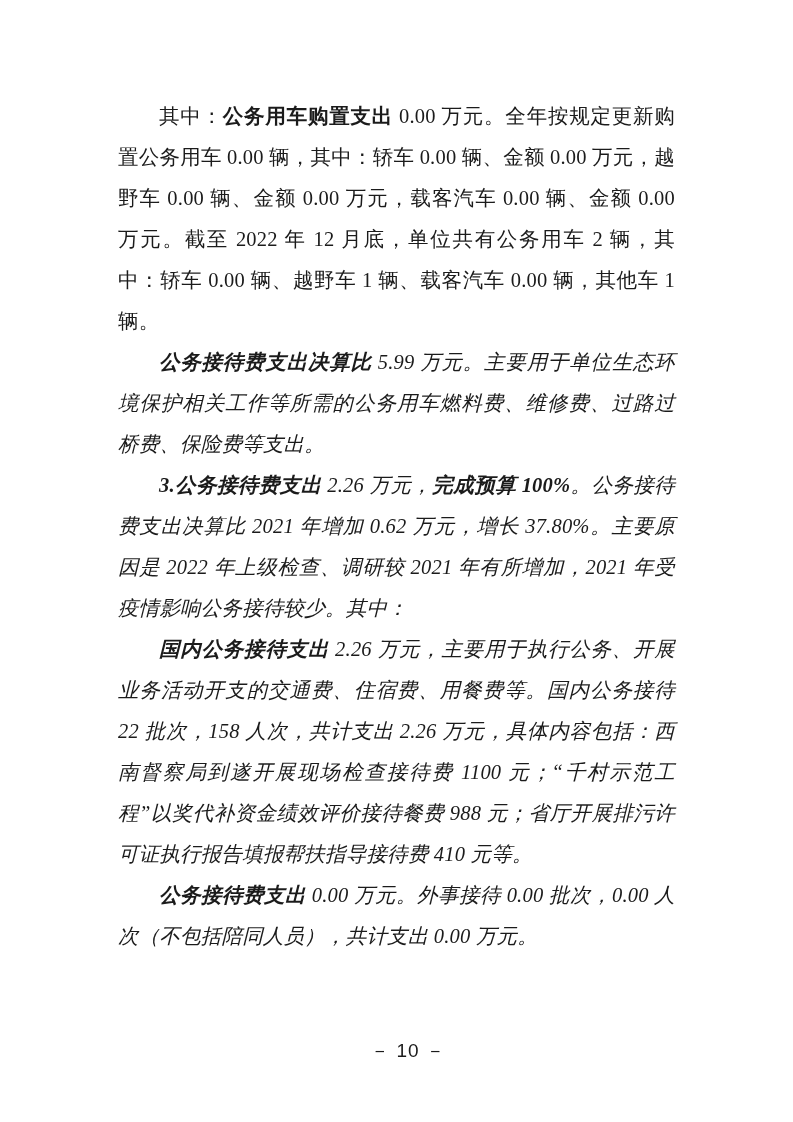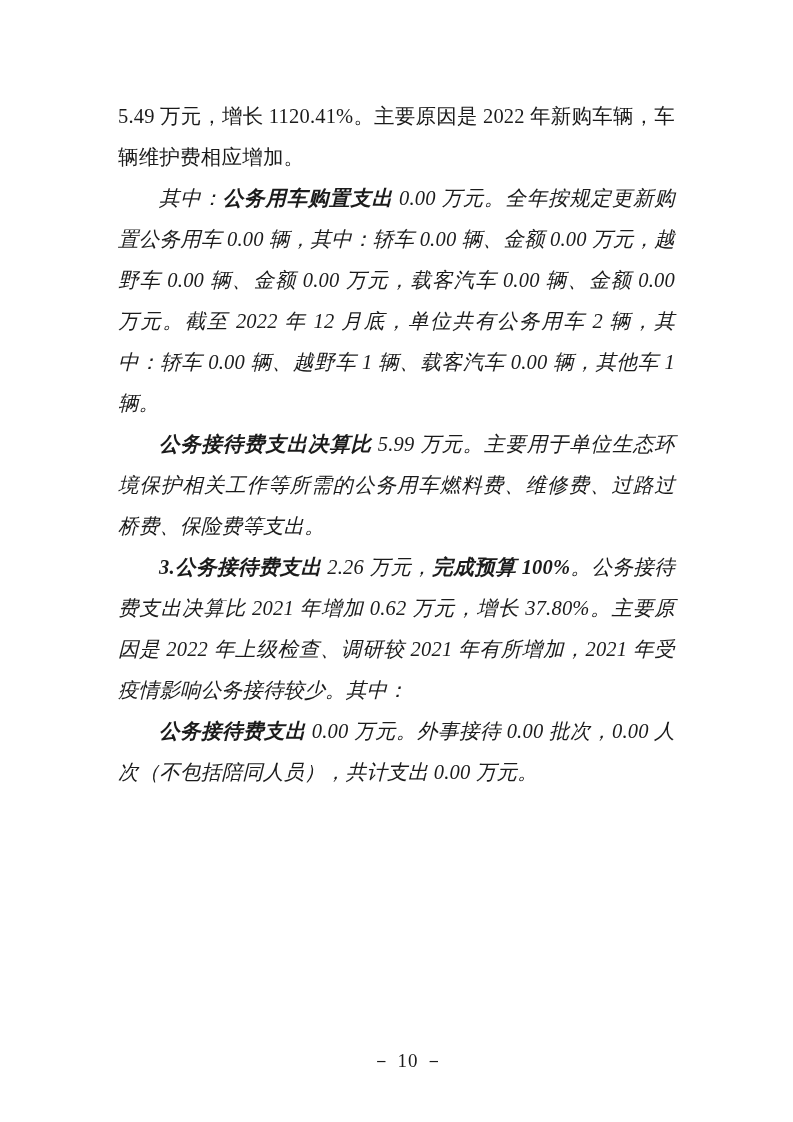--- a/index.html
+++ b/index.html
@@ -42,34 +42,34 @@
   .indent {
     text-indent: 41px;
   }
   .bold {
     font-weight: bold;
   }
   .footer {
     position: absolute;
     left: 0;
     right: 0;
-    bottom: 48px;
+    bottom: 58px;
     text-align: center;
     font-size: 19px;
-    font-family: Liberation Serif, serif;
+    font-family: Liberation Sans, sans-serif;
     color: #1b1b1b;
     letter-spacing: 1px;
     margin-left: 23px;
   }
 </style>
 </head>
 <body>
 
 <div class="page">
   <div class="body-text" id="body-text">
-      <div class="para"><span>5.49 万元，增长 1120.41%。主要原因是 2022 年新购车辆，车辆维护费相应增加。</span></div>
       <div class="para indent"><span>其中：</span><span class="bold">公务用车购置支出</span><span> 0.00 万元。全年按规定更新购置公务用车 0.00 辆，其中：轿车 0.00 辆、金额 0.00 万元，越野车 0.00 辆、金额 0.00 万元，载客汽车 0.00 辆、金额 0.00 万元。截至 2022 年 12 月底，单位共有公务用车 2 辆，其中：轿车 0.00 辆、越野车 1 辆、载客汽车 0.00 辆，其他车 1 辆。</span></div>
       <div class="para indent"><span class="bold">公务接待费支出决算比</span><span> 5.99 万元。主要用于单位生态环境保护相关工作等所需的公务用车燃料费、维修费、过路过桥费、保险费等支出。</span></div>
       <div class="para indent"><span class="bold">3.公务接待费支出</span><span> 2.26 万元，</span><span class="bold">完成预算 100%</span><span>。公务接待费支出决算比 2021 年增加 0.62 万元，增长 37.80%。主要原因是 2022 年上级检查、调研较 2021 年有所增加，2021 年受疫情影响公务接待较少。其中：</span></div>
+      <div class="para indent"><span class="bold">国内公务接待支出</span><span> 2.26 万元，主要用于执行公务、开展业务活动开支的交通费、住宿费、用餐费等。国内公务接待 22 批次，158 人次，共计支出 2.26 万元，具体内容包括：西南督察局到遂开展现场检查接待费 1100 元；“千村示范工程”以奖代补资金绩效评价接待餐费 988 元；省厅开展排污许可证执行报告填报帮扶指导接待费 410 元等。</span></div>
       <div class="para indent"><span class="bold">公务接待费支出</span><span> 0.00 万元。外事接待 0.00 批次，0.00 人次（不包括陪同人员），共计支出 0.00 万元。</span></div>
     </div>
   <div class="footer">－ 10 －</div>
 </div>
 
 </body></html>

